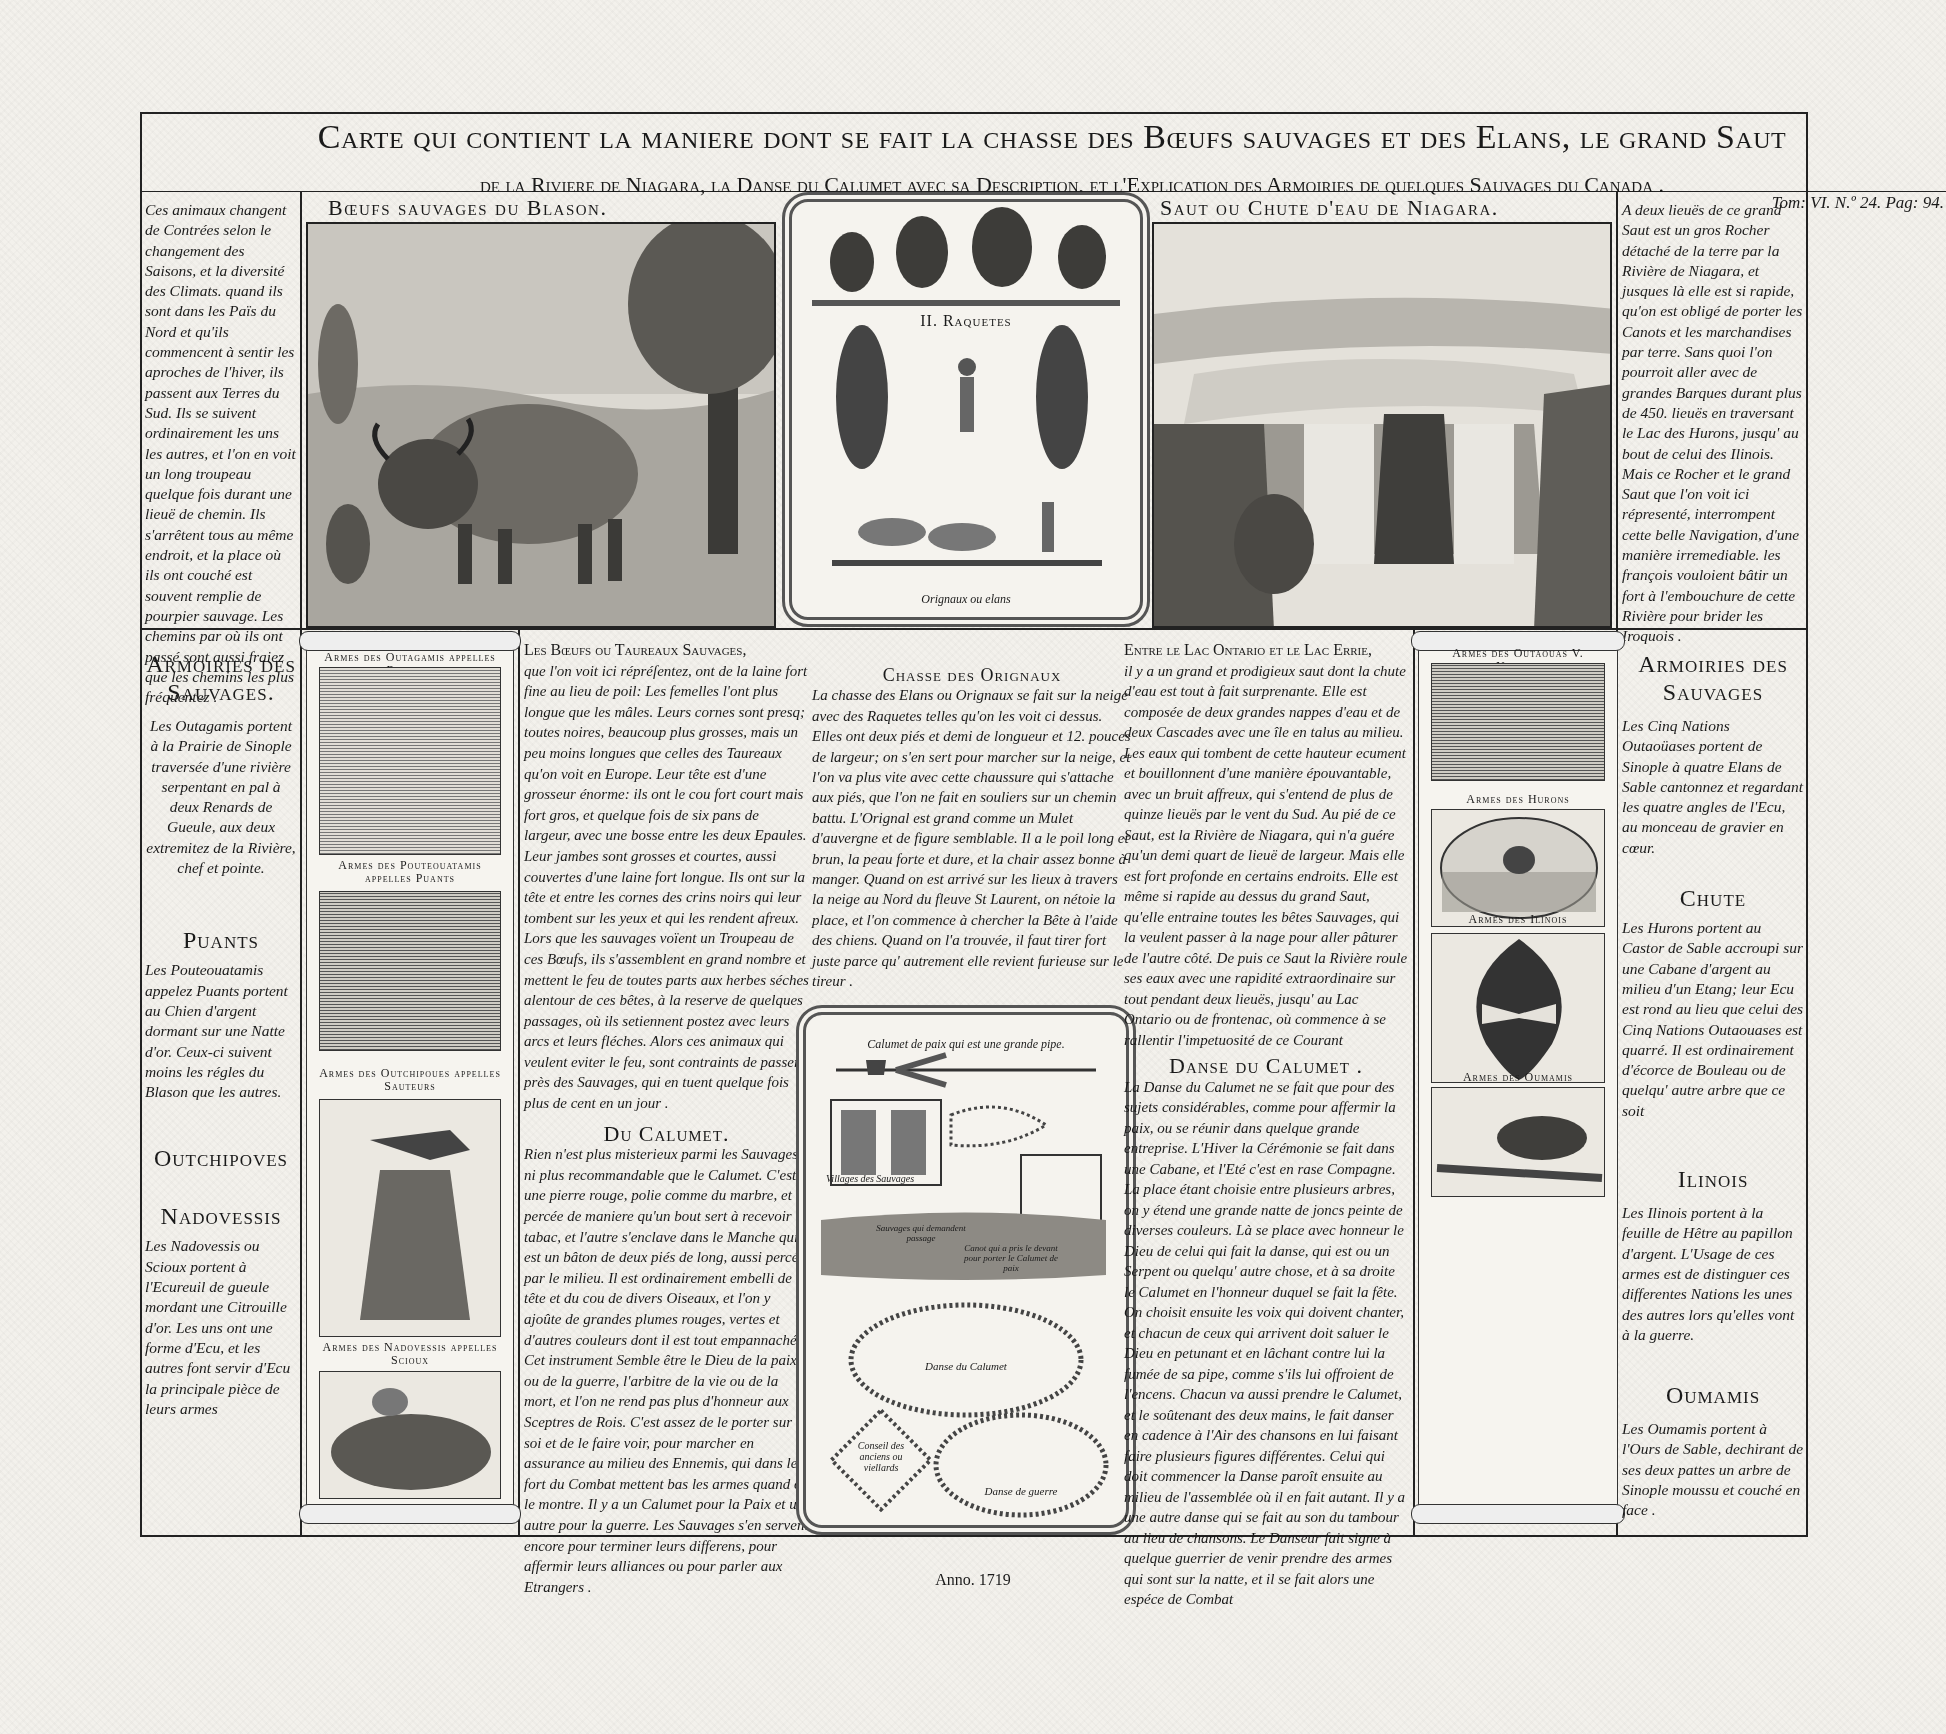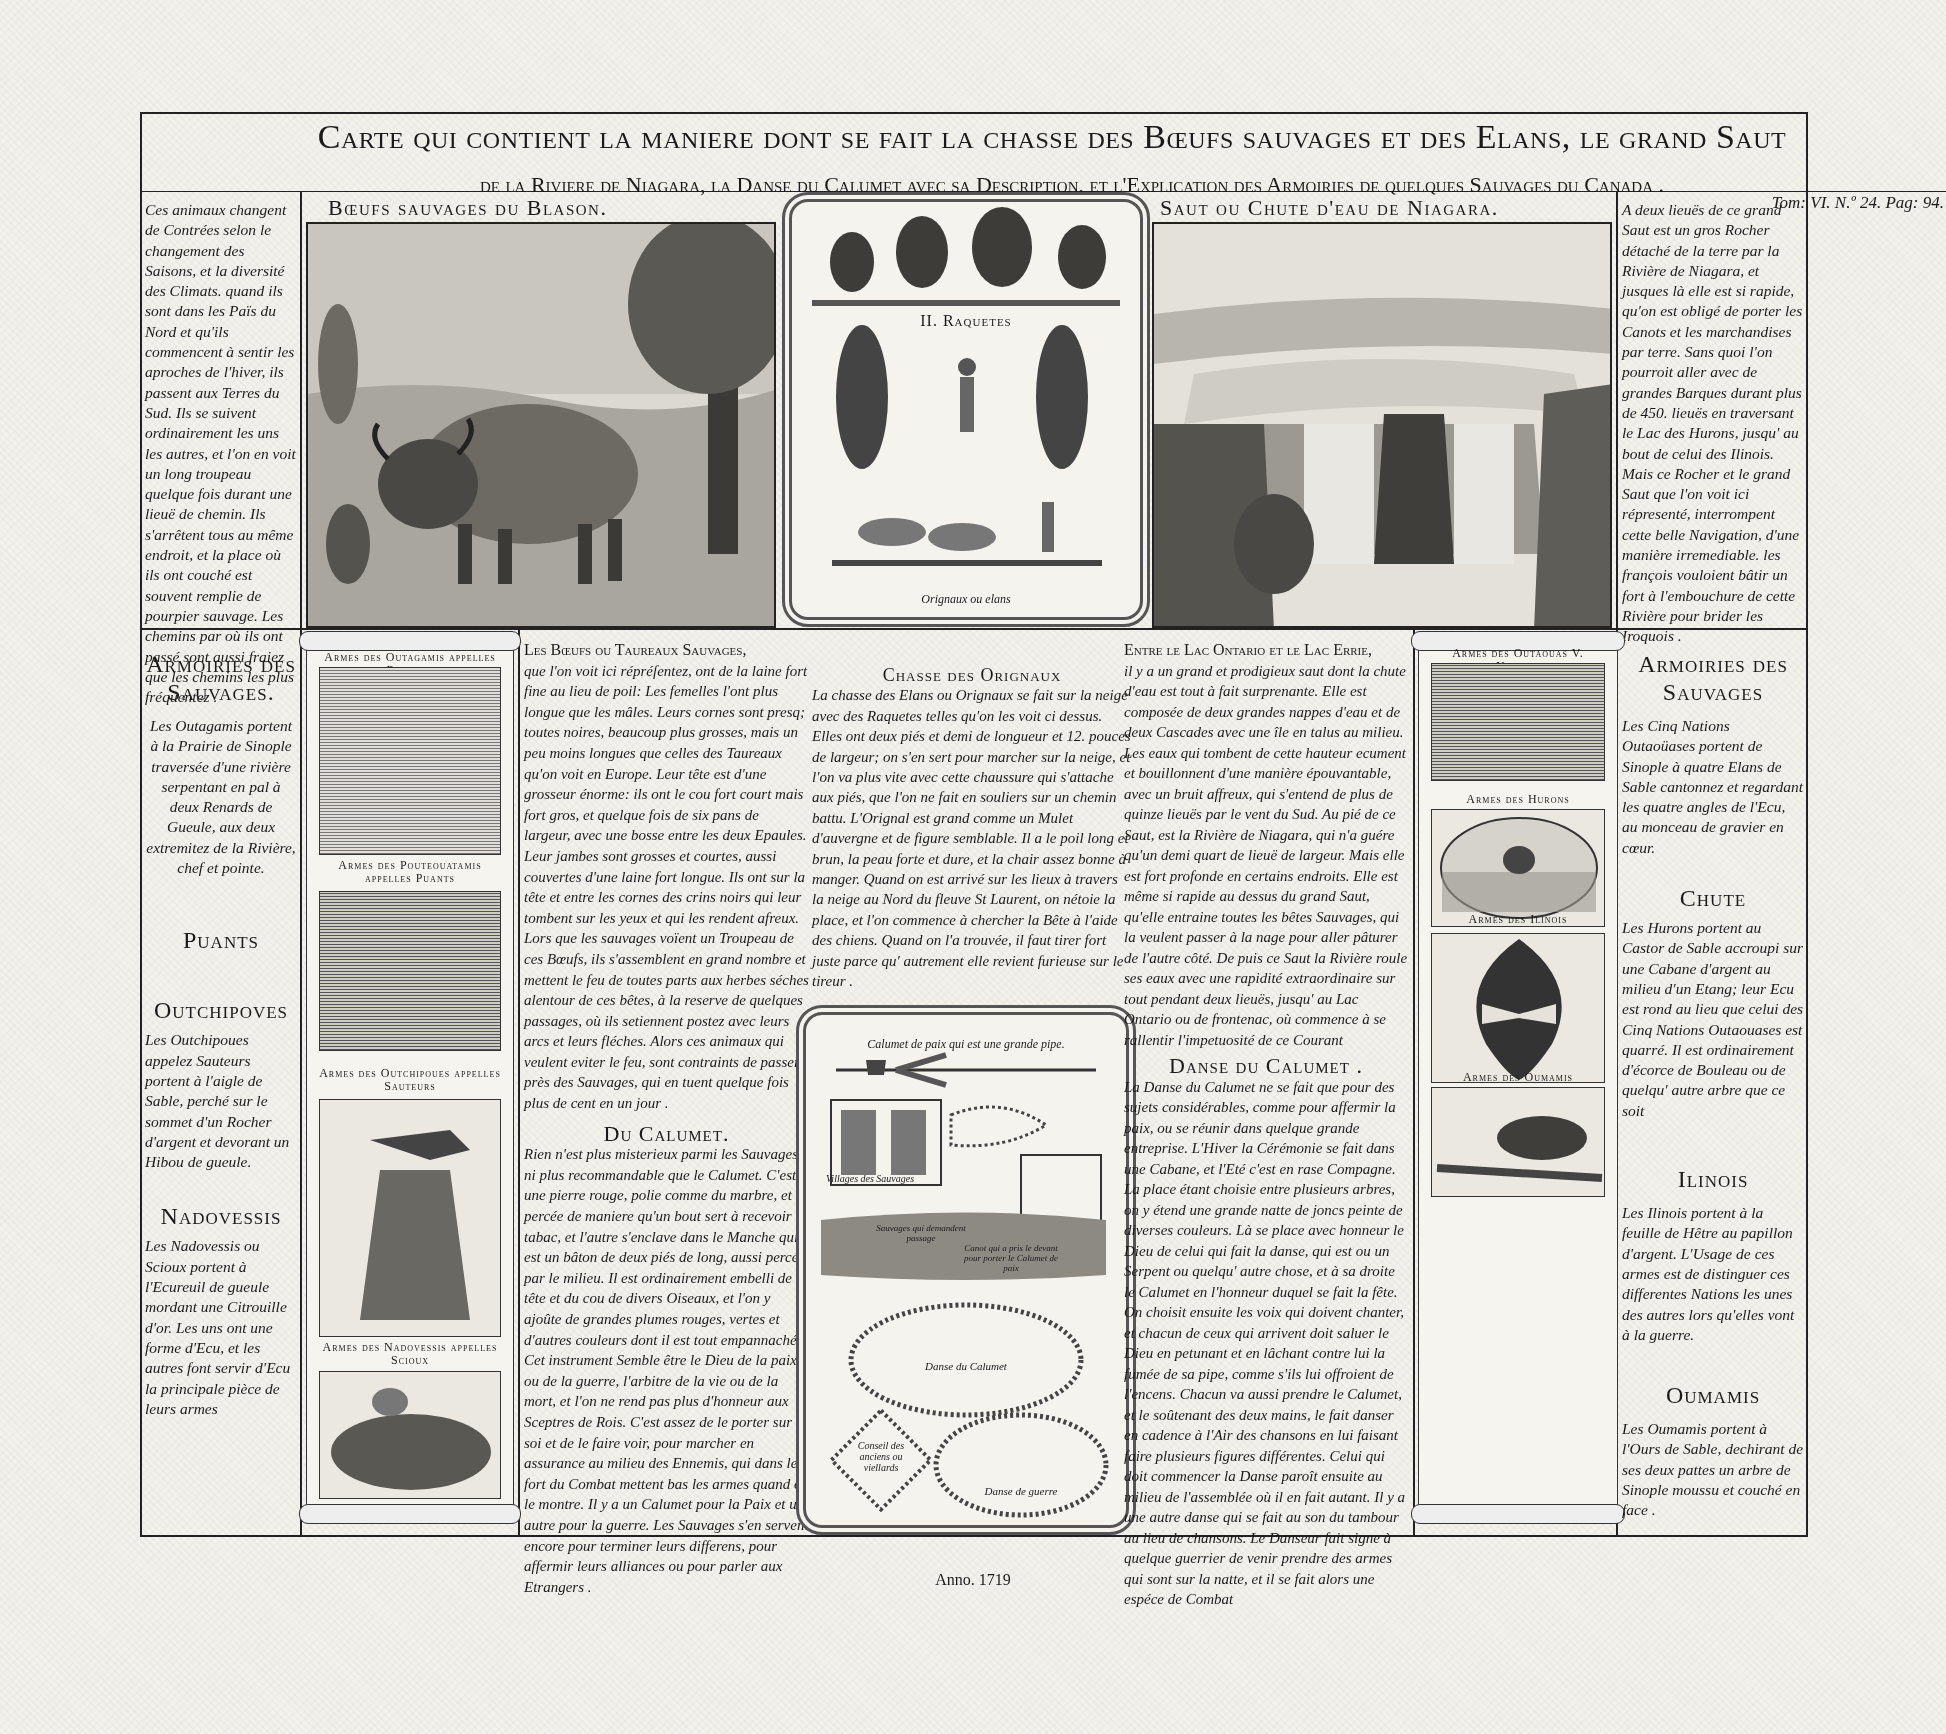--- a/index.html
+++ b/index.html
@@ -119,22 +119,22 @@
 </div>
 
 <div class="abs col-text" style="left:1622px; top:200px; width:182px;">
   <p>A deux lieuës de ce grand Saut est un gros Rocher détaché de la terre par la Rivière de Niagara, et jusques là elle est si rapide, qu'on est obligé de porter les Canots et les marchandises par terre. Sans quoi l'on pourroit aller avec de grandes Barques durant plus de 450. lieuës en traversant le Lac des Hurons, jusqu' au bout de celui des Ilinois. Mais ce Rocher et le grand Saut que l'on voit ici répresenté, interrompent cette belle Navigation, d'une manière irremediable. les françois vouloient bâtir un fort à l'embouchure de cette Rivière pour brider les Iroquois .</p>
 </div>
 
 <div class="abs col-text" style="left:145px; top:650px; width:152px;">
   <div class="smallcaps-head">Armoiries des Sauvages.</div>
   <p style="margin-top:10px;text-align:center;">Les Outagamis portent à la Prairie de Sinople traversée d'une rivière serpentant en pal à deux Renards de Gueule, aux deux extremitez de la Rivière, chef et pointe.</p>
   <div class="smallcaps-head" style="margin-top:48px;">Puants</div>
+  <p style="margin-top:6px;">Les Pouteouatamis appelez Puants portent au Chien d'argent dormant sur une Natte d'or. Ceux-ci suivent moins les régles du Blason que les autres.</p>
   <div class="smallcaps-head" style="margin-top:42px;">Outchipoves</div>
-  <p style="margin-top:6px;">Les Outchipoues appelez Sauteurs portent à l'aigle de Sable, perché sur le sommet d'un Rocher d'argent et devorant un Hibou de gueule.</p>
   <div class="smallcaps-head" style="margin-top:30px;">Nadovessis</div>
   <p style="margin-top:6px;">Les Nadovessis ou Scioux portent à l'Ecureuil de gueule mordant une Citrouille d'or. Les uns ont une forme d'Ecu, et les autres font servir d'Ecu la principale pièce de leurs armes</p>
 </div>
 
 <div class="scroll" style="left:306px; top:640px; width:208px; height:875px;">
   <div class="scroll-cap" style="top:-10px;"></div>
   <div class="arm-label" style="top:10px;">Armes des Outagamis appelles Renards</div>
   <div class="arm-cell hatch-mid" style="top:26px; height:188px;"></div>
   <div class="arm-label" style="top:218px;">Armes des Pouteouatamis appelles Puants</div>
   <div class="arm-cell hatch-dark" style="top:250px; height:160px;"></div>

